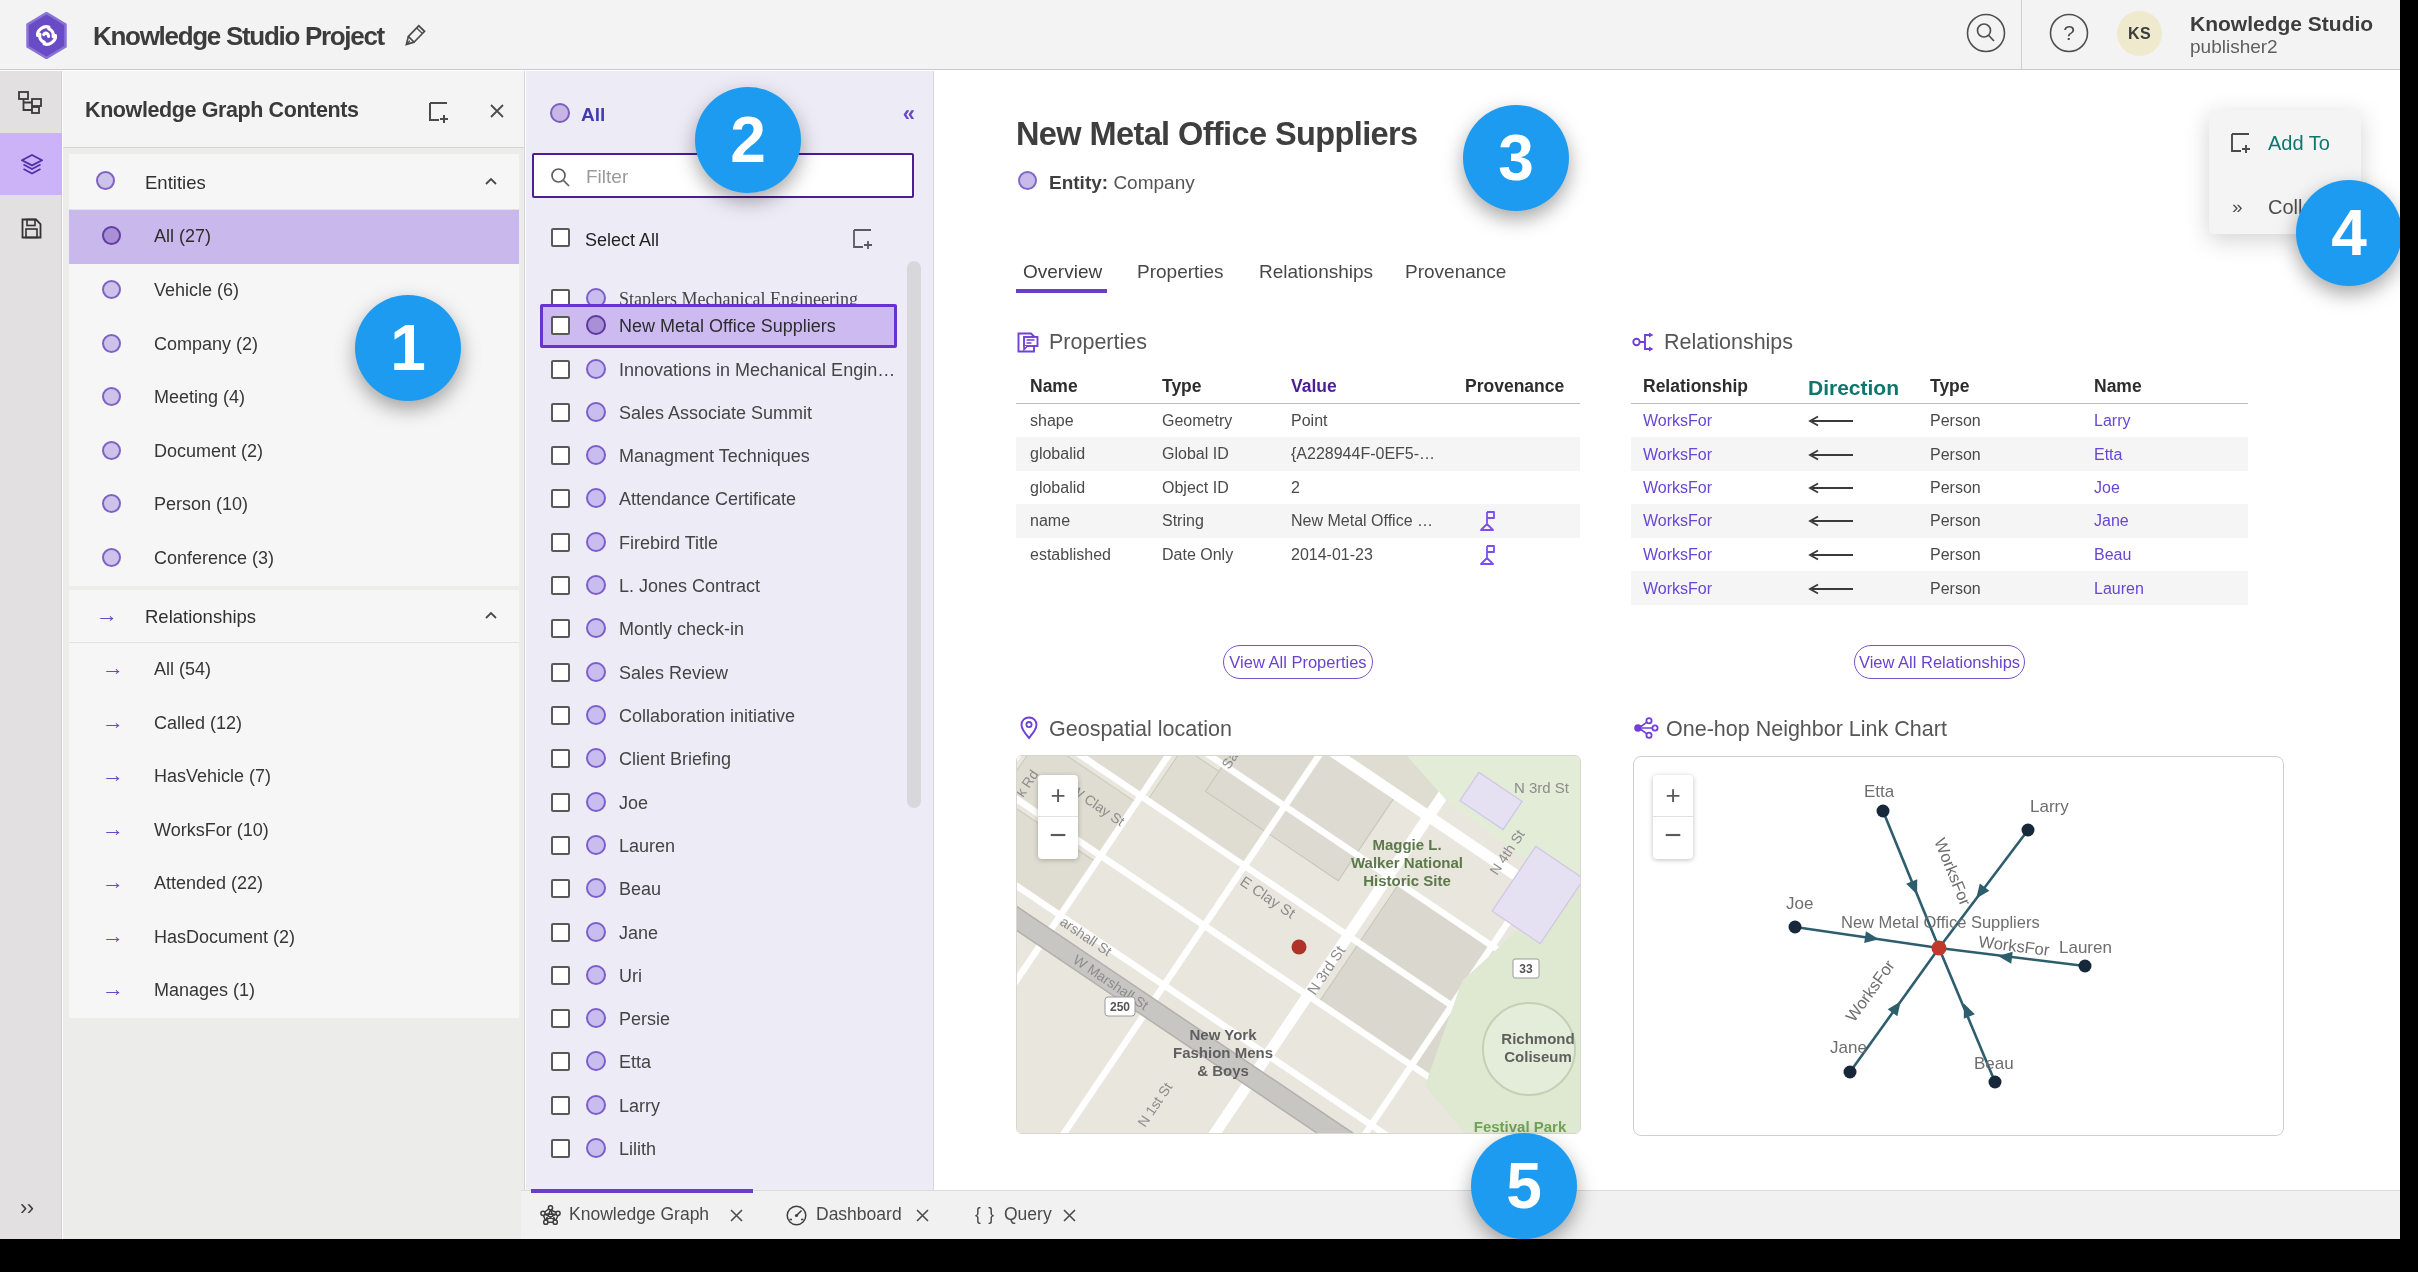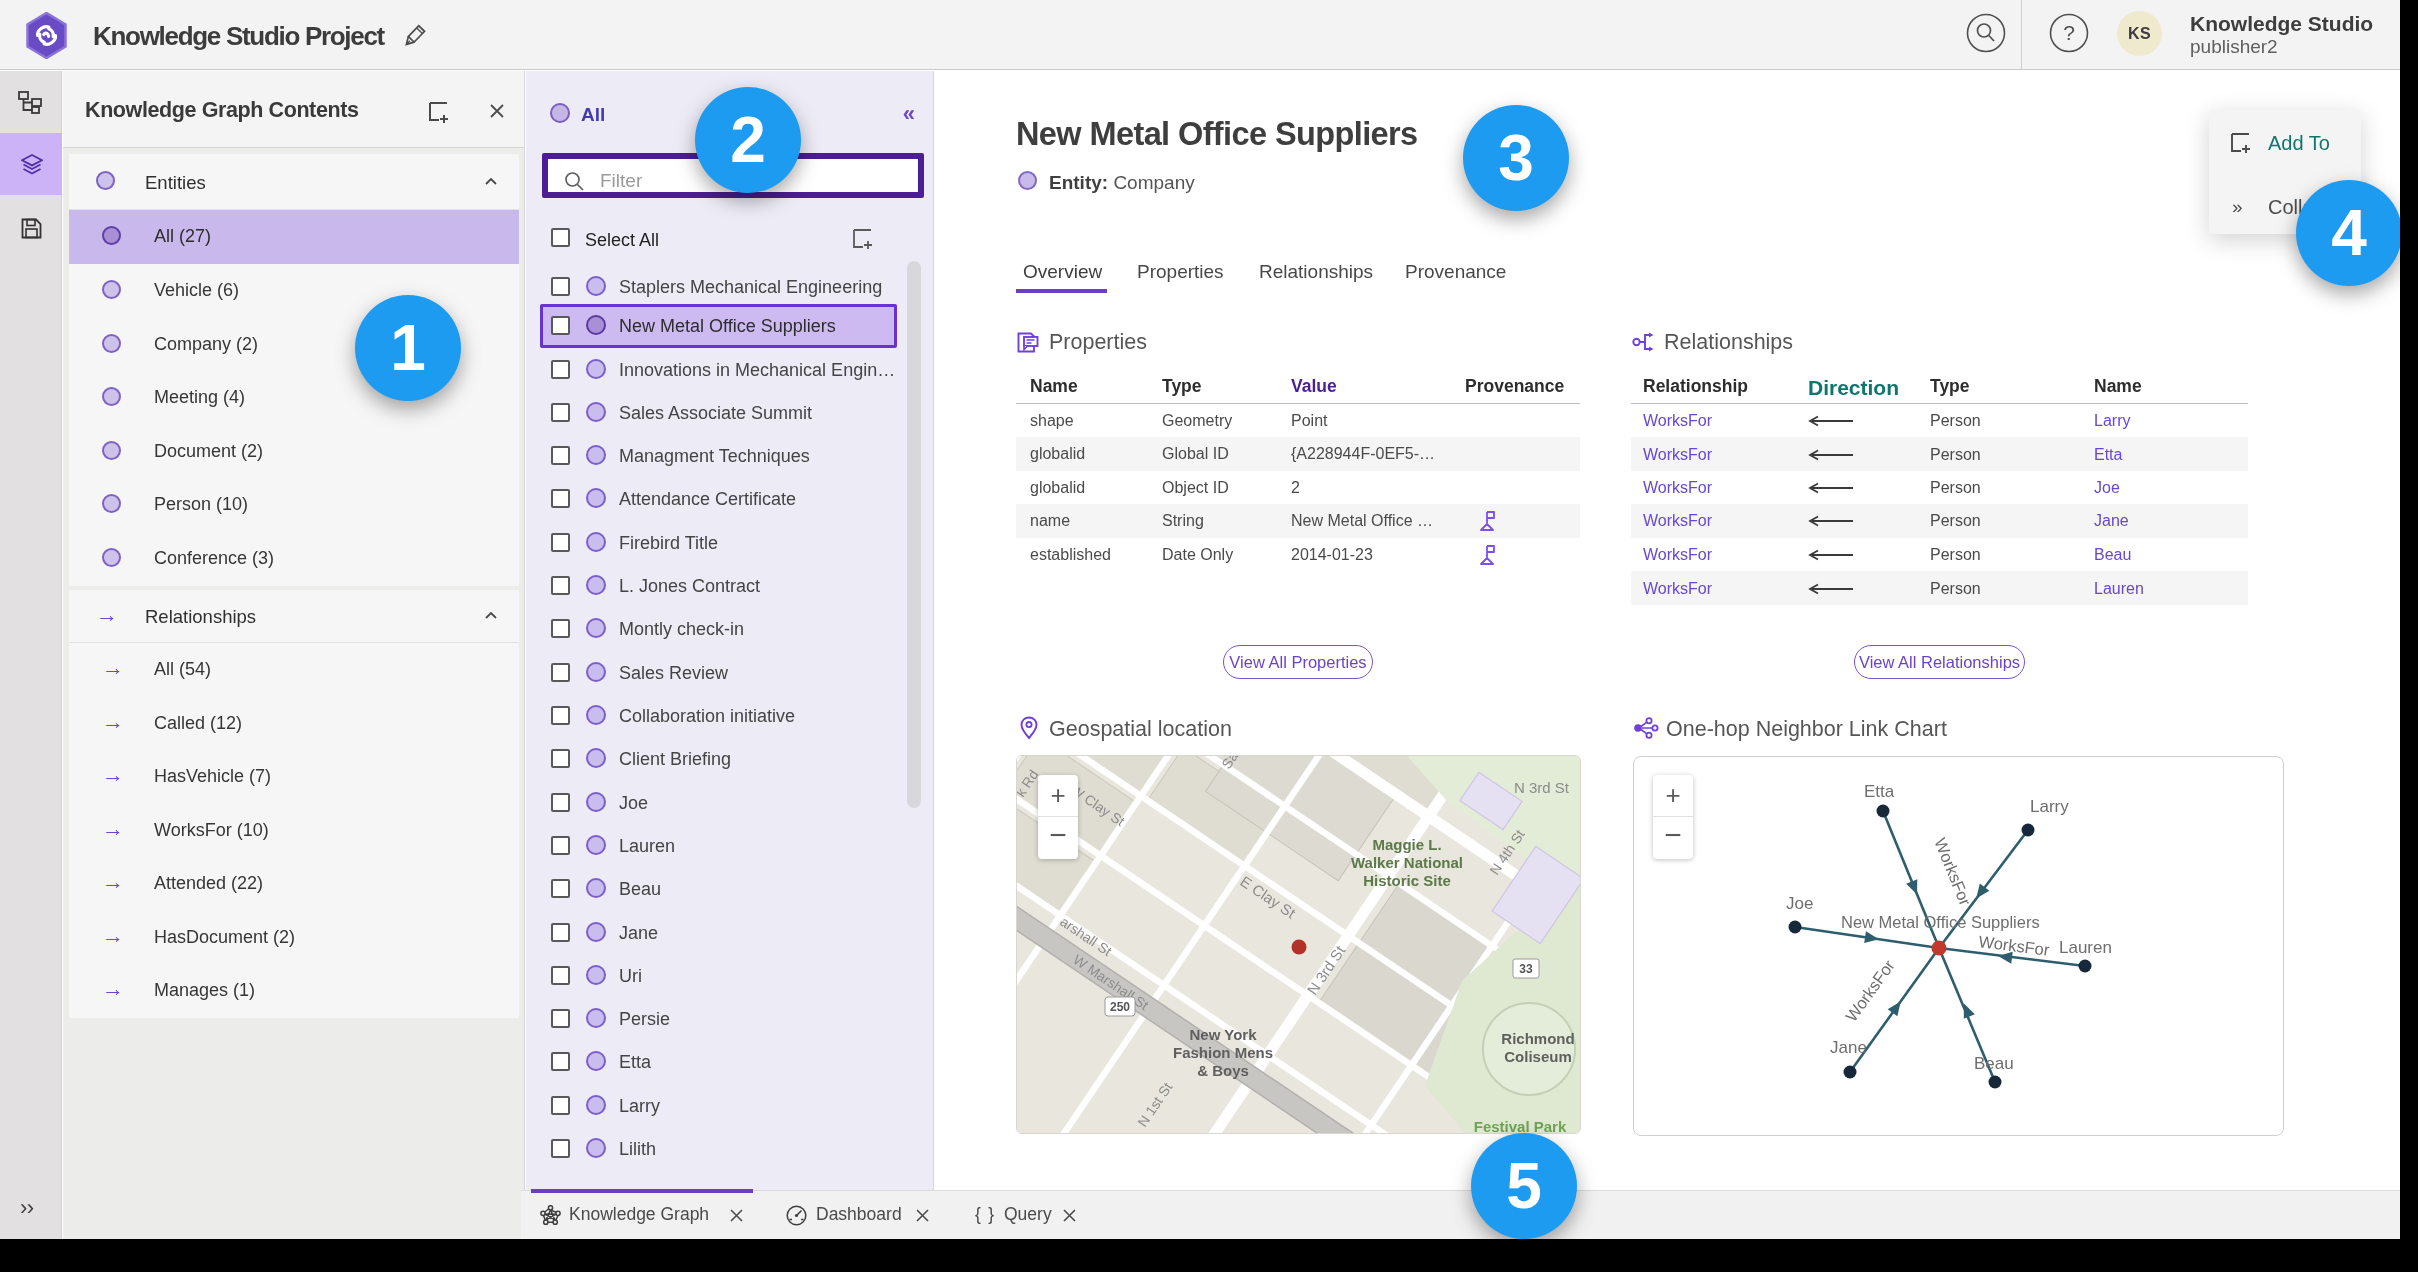--- a/index.html
+++ b/index.html
@@ -26,21 +26,21 @@
 .radio { position:absolute; width:19px; height:19px; border-radius:50%; background:#cdc2ea; border:2px solid #7e62c4; }
 .radio.sel { background:#a98fd6; border-color:#5f3fa5; }
 .chev { position:absolute; right:22px; top:21px; width:12px; height:12px; }
 .arrow-rel { position:absolute; font-size:22px; color:#6b46c8; font-family:"Liberation Sans",sans-serif; }
 
 
 #p2 { left:526px; top:71px; width:408px; height:1119px; background:#edebf6; border-right:1px solid #d8d6e2; }
 .p2all { left:24px; top:32px; }
 #p2alltext { left:55px; top:33px; font-size:19px; font-weight:700; color:#413bae; }
 #collapse2 { right:18px; top:30px; font-size:22px; font-weight:700; color:#6a46c8; }
-#filter { left:16px; top:82px; width:382px; height:45px; background:#fff; border:6px solid #4c1d95; border-radius:2px;text-align:right; }
+#filter { left:6px; top:82px; width:382px; height:45px; background:#fff; border:2px solid #4c1d95; border-radius:2px;text-align:right; }
 #filter span { position:absolute; left:52px; top:11px; font-size:19px; color:#9a9a9a; }
 .cb { position:absolute; width:19px; height:19px; background:#fff; border:2px solid #595959; border-radius:2px; }
 #selall { left:59px; top:159px; font-size:18px; color:#1f1f1f; }
 .item { position:absolute; left:0; width:408px; height:43px; }
 .item .cb { left:25px; top:12px; }
 .item .circ { position:absolute; left:60px; top:11px; width:20px; height:20px; border-radius:50%; background:#c9bcee; border:2px solid #7c5ecb; }
 .item .txt { position:absolute; left:93px; top:12px; font-size:18px; color:#444; white-space:nowrap; }
 
 
 #main { left:935px; top:71px; width:1465px; height:1119px; background:#fff; }
@@ -234,21 +234,21 @@
     </svg>
     <span>Filter</span>
   </div>
   <span class="cb" style="left:25px; top:157px;"></span>
   <div class="abs" id="selall">Select All</div>
   <svg class="abs" style="left:325px; top:156px;" width="25" height="23" viewBox="0 0 25 23">
     <path d="M3 3 H20 M3 3 V20 H12" fill="none" stroke="#5a5a5a" stroke-width="1.8"></path>
     <path d="M17 14 v8 M13 18 h8" stroke="#5a5a5a" stroke-width="1.8"></path>
   </svg>
   <div id="p2list" class="abs" style="left:0; top:190px; width:408px; height:929px; overflow:hidden;">
-    <div class="item" style="top:4px;">
+    <div class="item" style="top:16px;font-family:Liberation Serif, serif;">
         <span class="cb" style="left:25px; top:12px;"></span>
         <span class="circ" style=""></span>
         <span class="txt" style="">Staplers Mechanical Engineering</span>
       </div>
     <div class="item" style="top:43px;">
         <div style="position:absolute; left:14px; top:0; width:357px; height:44px; background:#ccbaf1; border:3px solid #6733cc; border-radius:2px;"></div>
         <span class="cb" style="left:25px; top:12px;"></span>
         <span class="circ" style=" background:#a98fd6; border-color:#5a399e;"></span>
         <span class="txt" style=" color:#2d2d2d;">New Metal Office Suppliers</span>
       </div>

